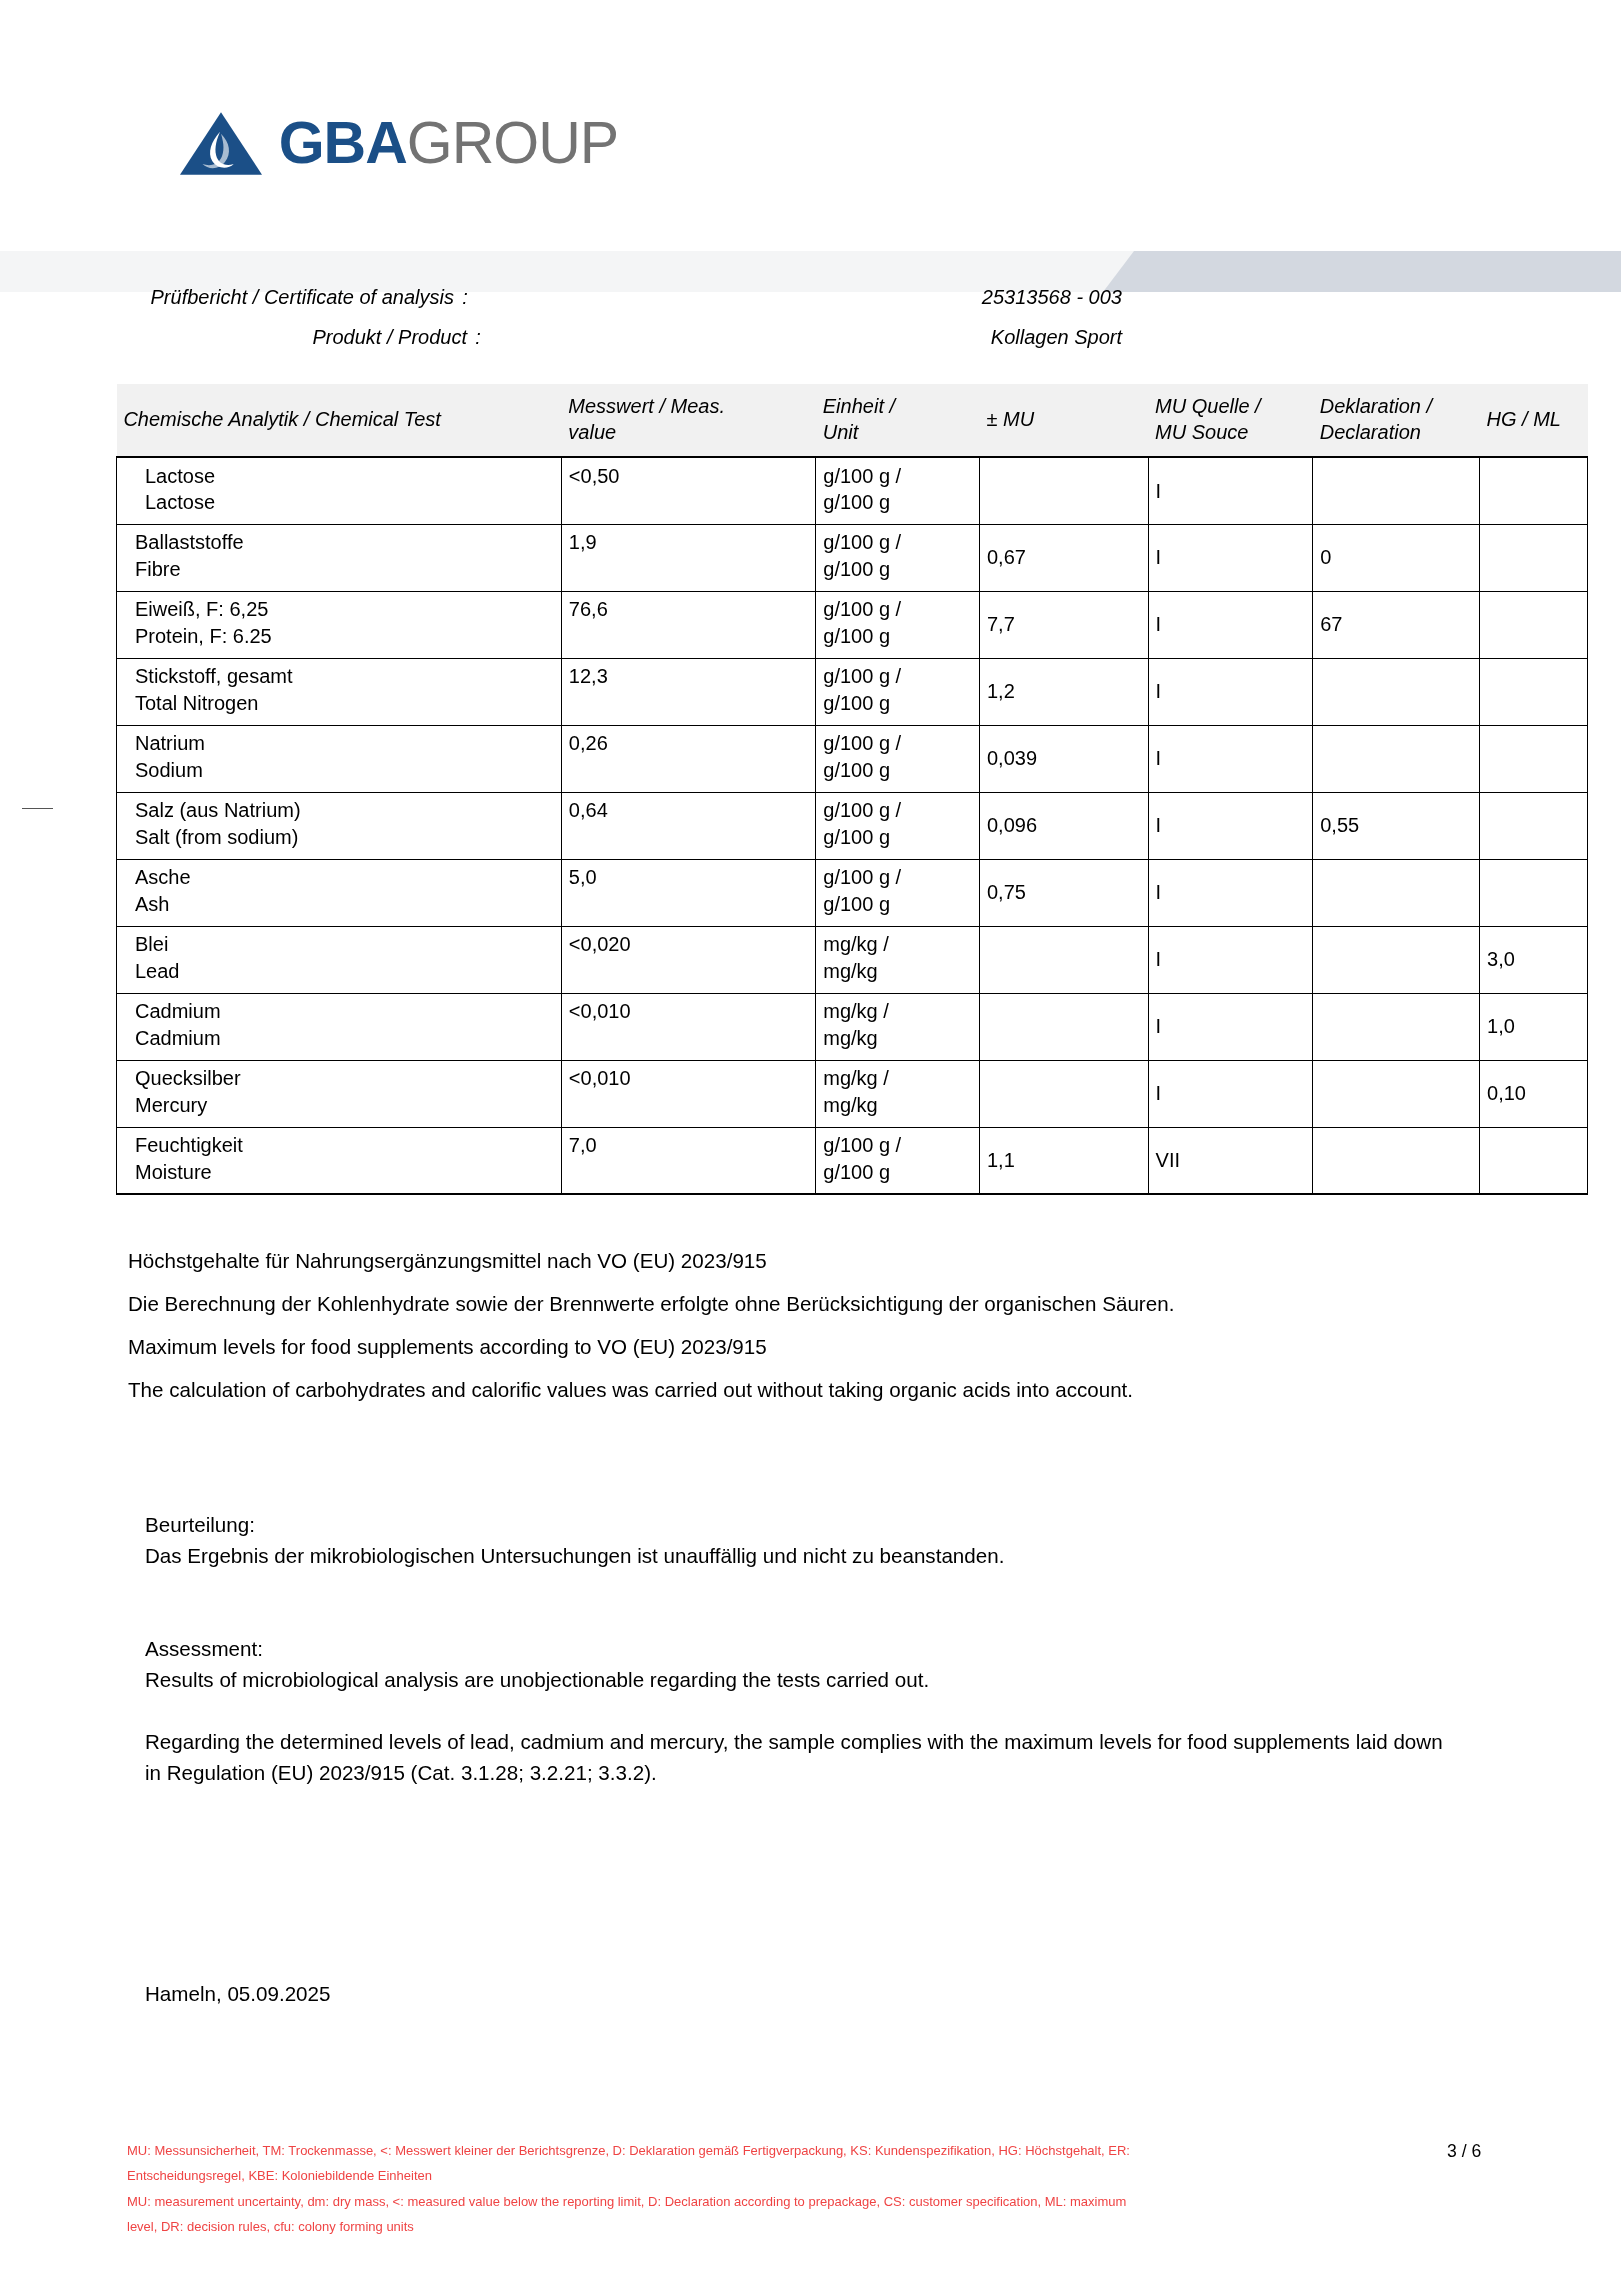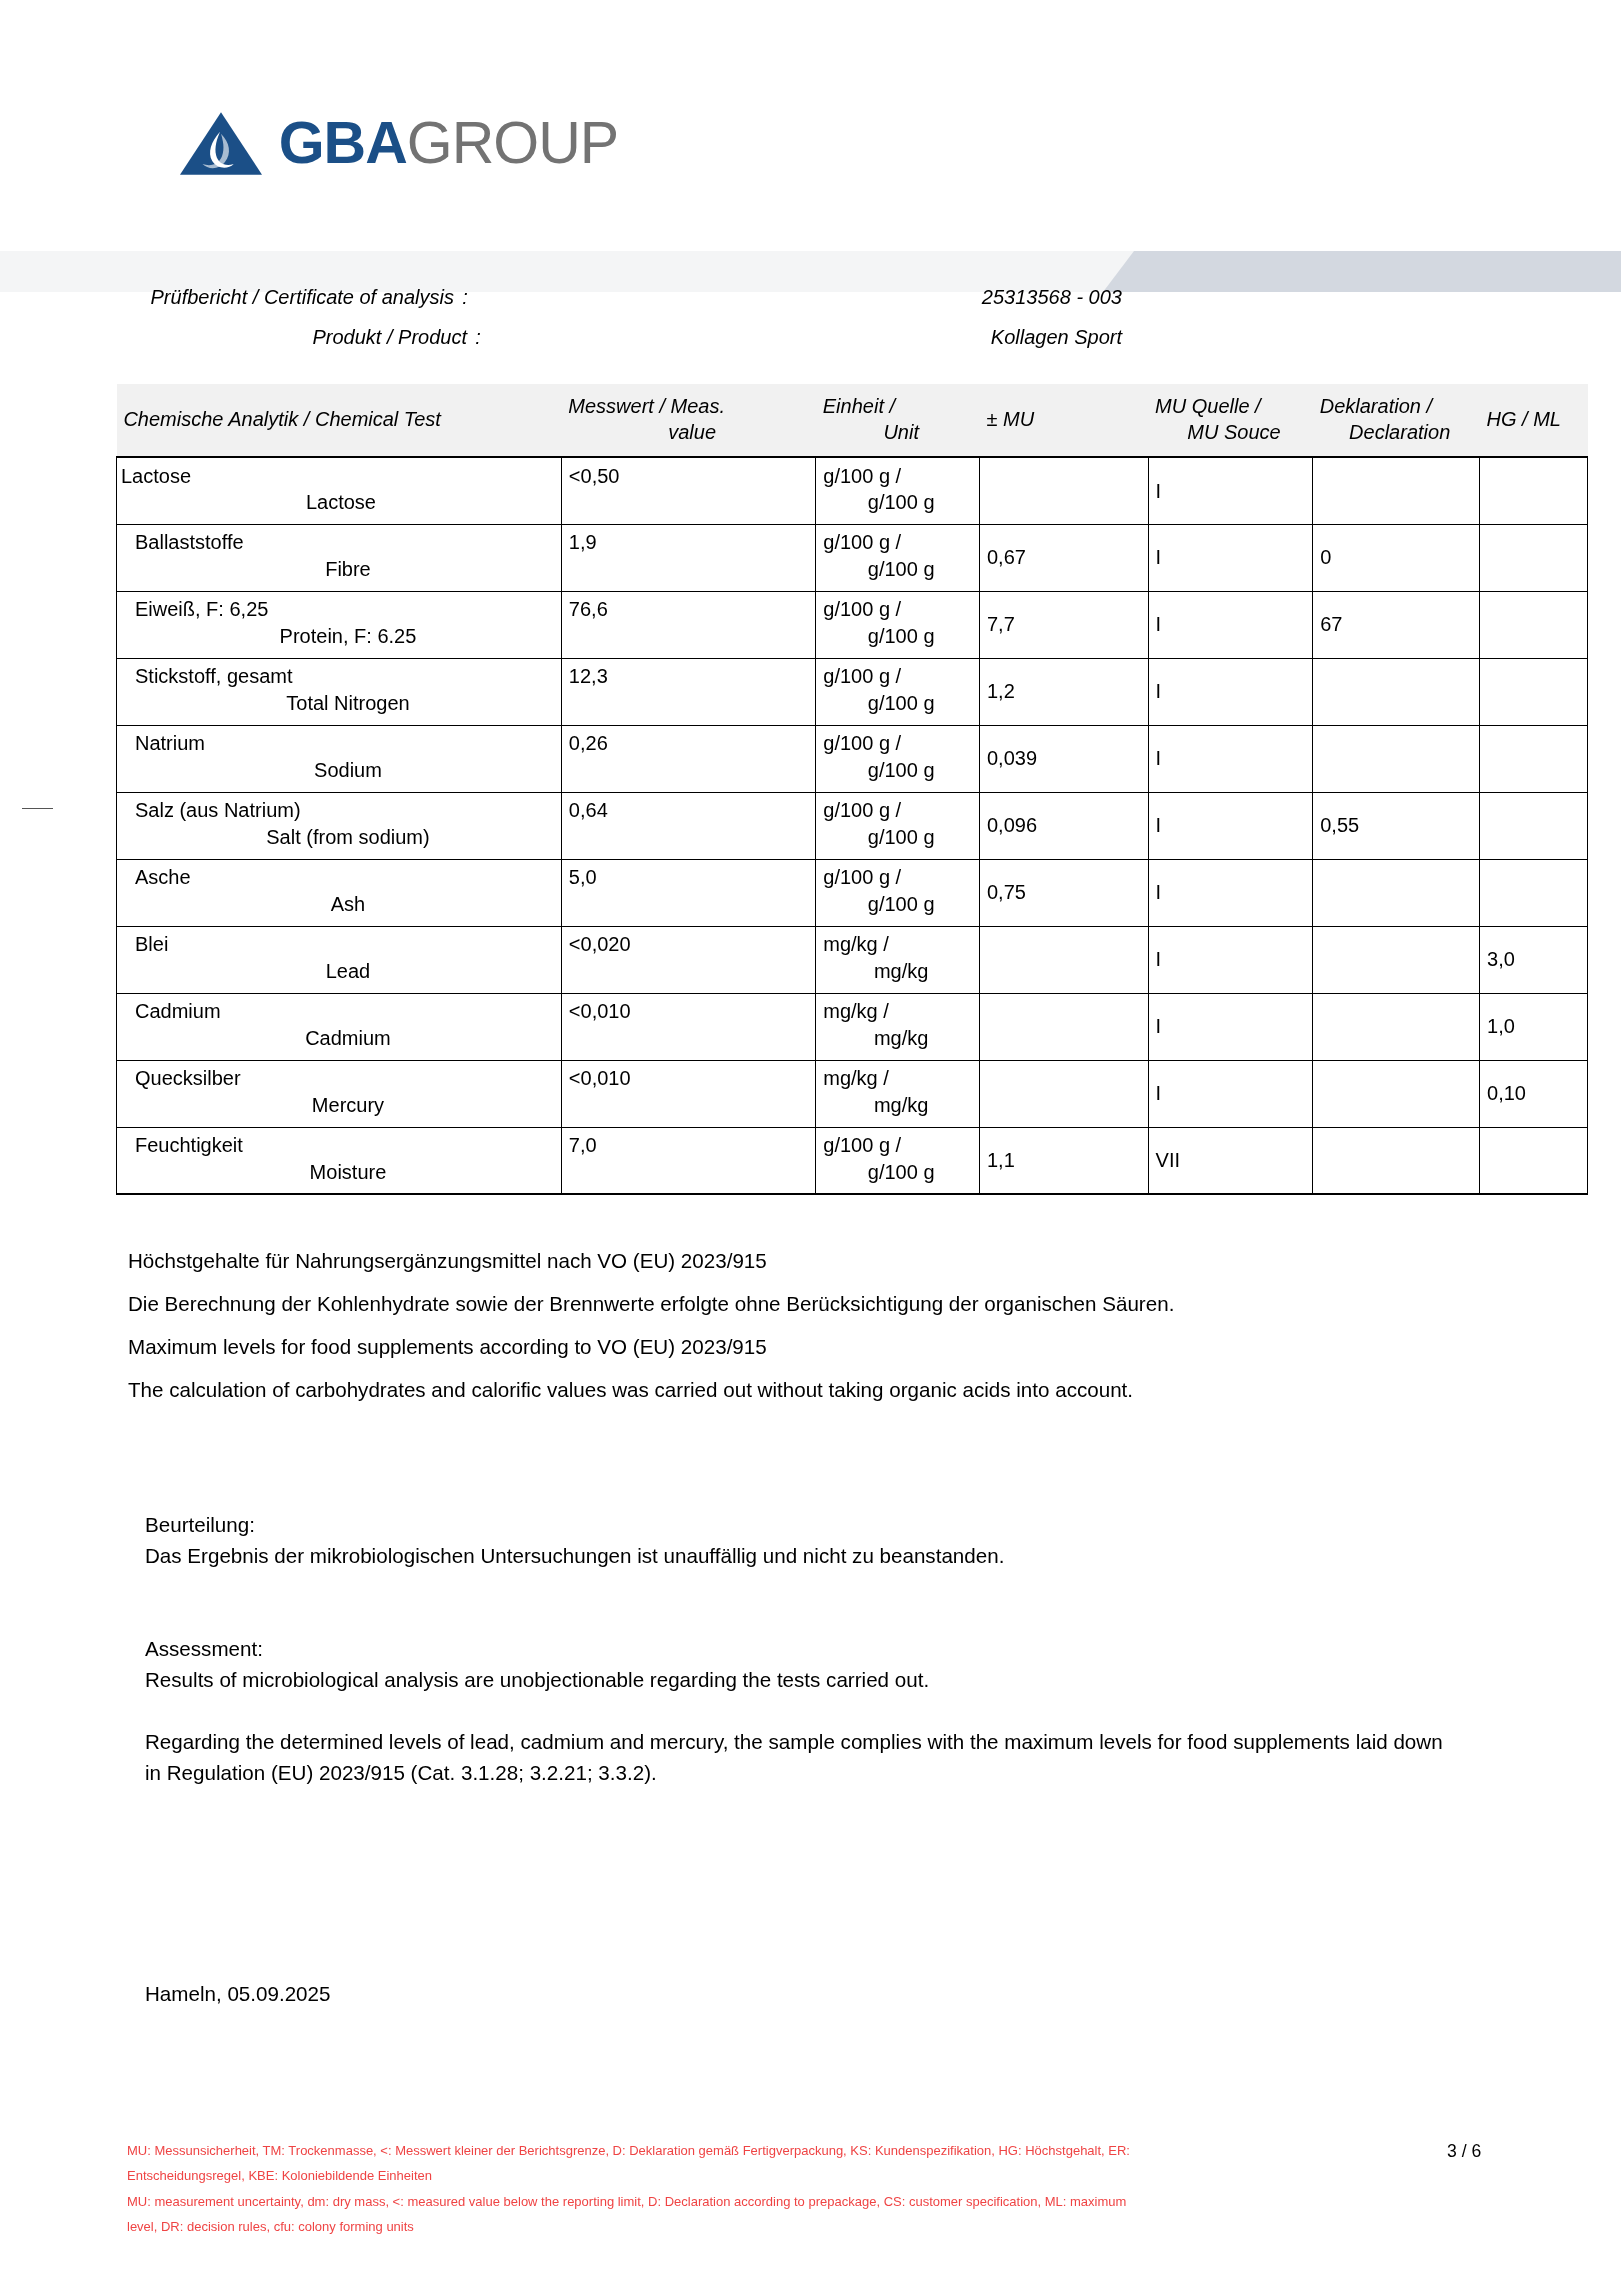--- a/index.html
+++ b/index.html
@@ -72,34 +72,34 @@
   .tbl tbody tr { height: 67px; }
   .tbl td {
     border: 1.7px solid #000;
     vertical-align: top;
     padding: 4.9px 0 0 6.9px;
     line-height: 1.31;
     font-size: 20px;
   }
   .tbl td.mid { vertical-align: middle; padding-top: 0; }
   .tbl td.nm { padding-left: 18px; }
-  .tbl td.nm.indent { padding-left: 4px; }
+  .tbl td.nm.indent { padding-left: 28px; }
   .tbl tbody tr:first-child td { border-top-width: 2.5px; }
   .tbl tbody tr:last-child td { border-bottom-width: 2.5px; }
 
   
   col.c-name { width: 446px; }
   col.c-val  { width: 255px; }
   col.c-unit { width: 164px; }
   col.c-mu   { width: 169px; }
   col.c-src  { width: 165px; }
   col.c-decl { width: 167px; }
   col.c-hg   { width: 108px; }
 
-  .line2 { display:block;text-align:center; }
+  .line2 { display:block; }
 
   
   .notes {
     position: absolute; left: 116px; top: 1233px; width: 1304px;
     font-size: 20.6px; line-height: 31px;
   }
   .notes p { margin: 12px; }
 
   
   .assess {

